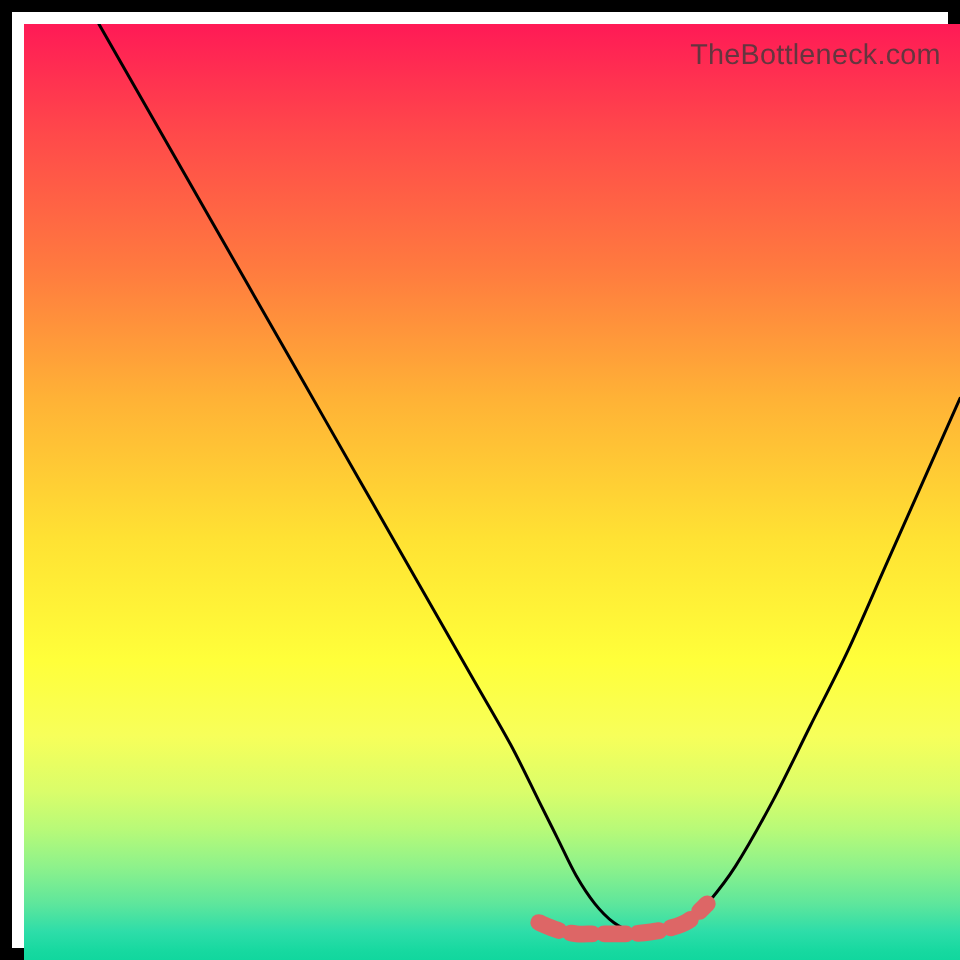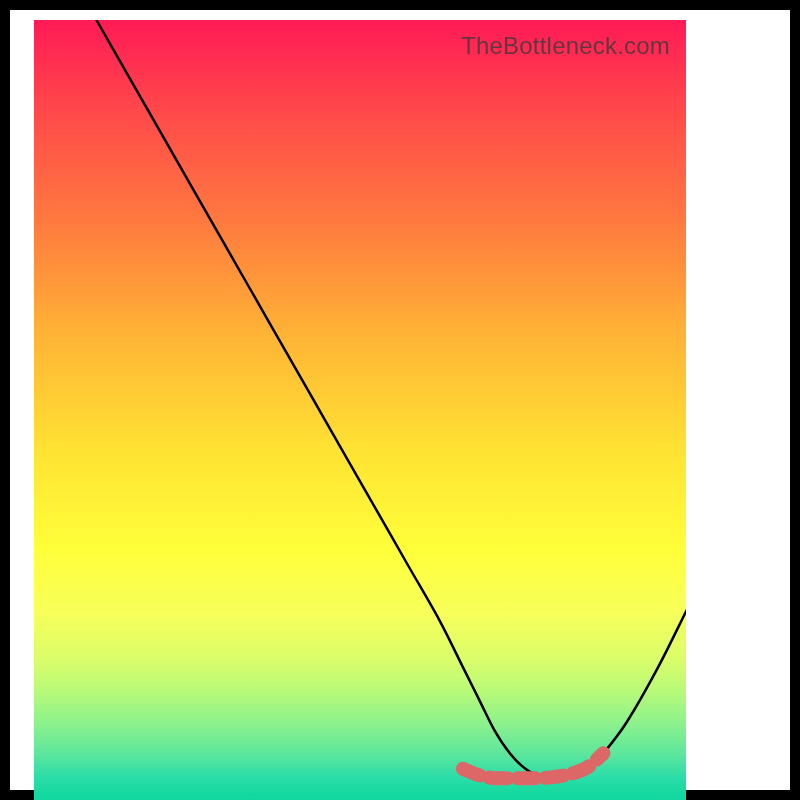--- a/index.html
+++ b/index.html
@@ -15,23 +15,23 @@
     position: absolute;
     left: 0;
     top: 0;
     width: 800px;
     height: 800px;
     box-sizing: border-box;
     border: 10px solid #000000;
   }
   .plot-area {
     position: absolute;
-    left: 24px;
+    left: 10px;
     top: 10px;
-    width: 652px;
+    width: 780px;
     height: 780px;
     overflow: hidden;
   }
   .gradient-bg {
     position: absolute;
     left: 0;
     top: 0;
     width: 780px;
     height: 780px;
     background: linear-gradient(

